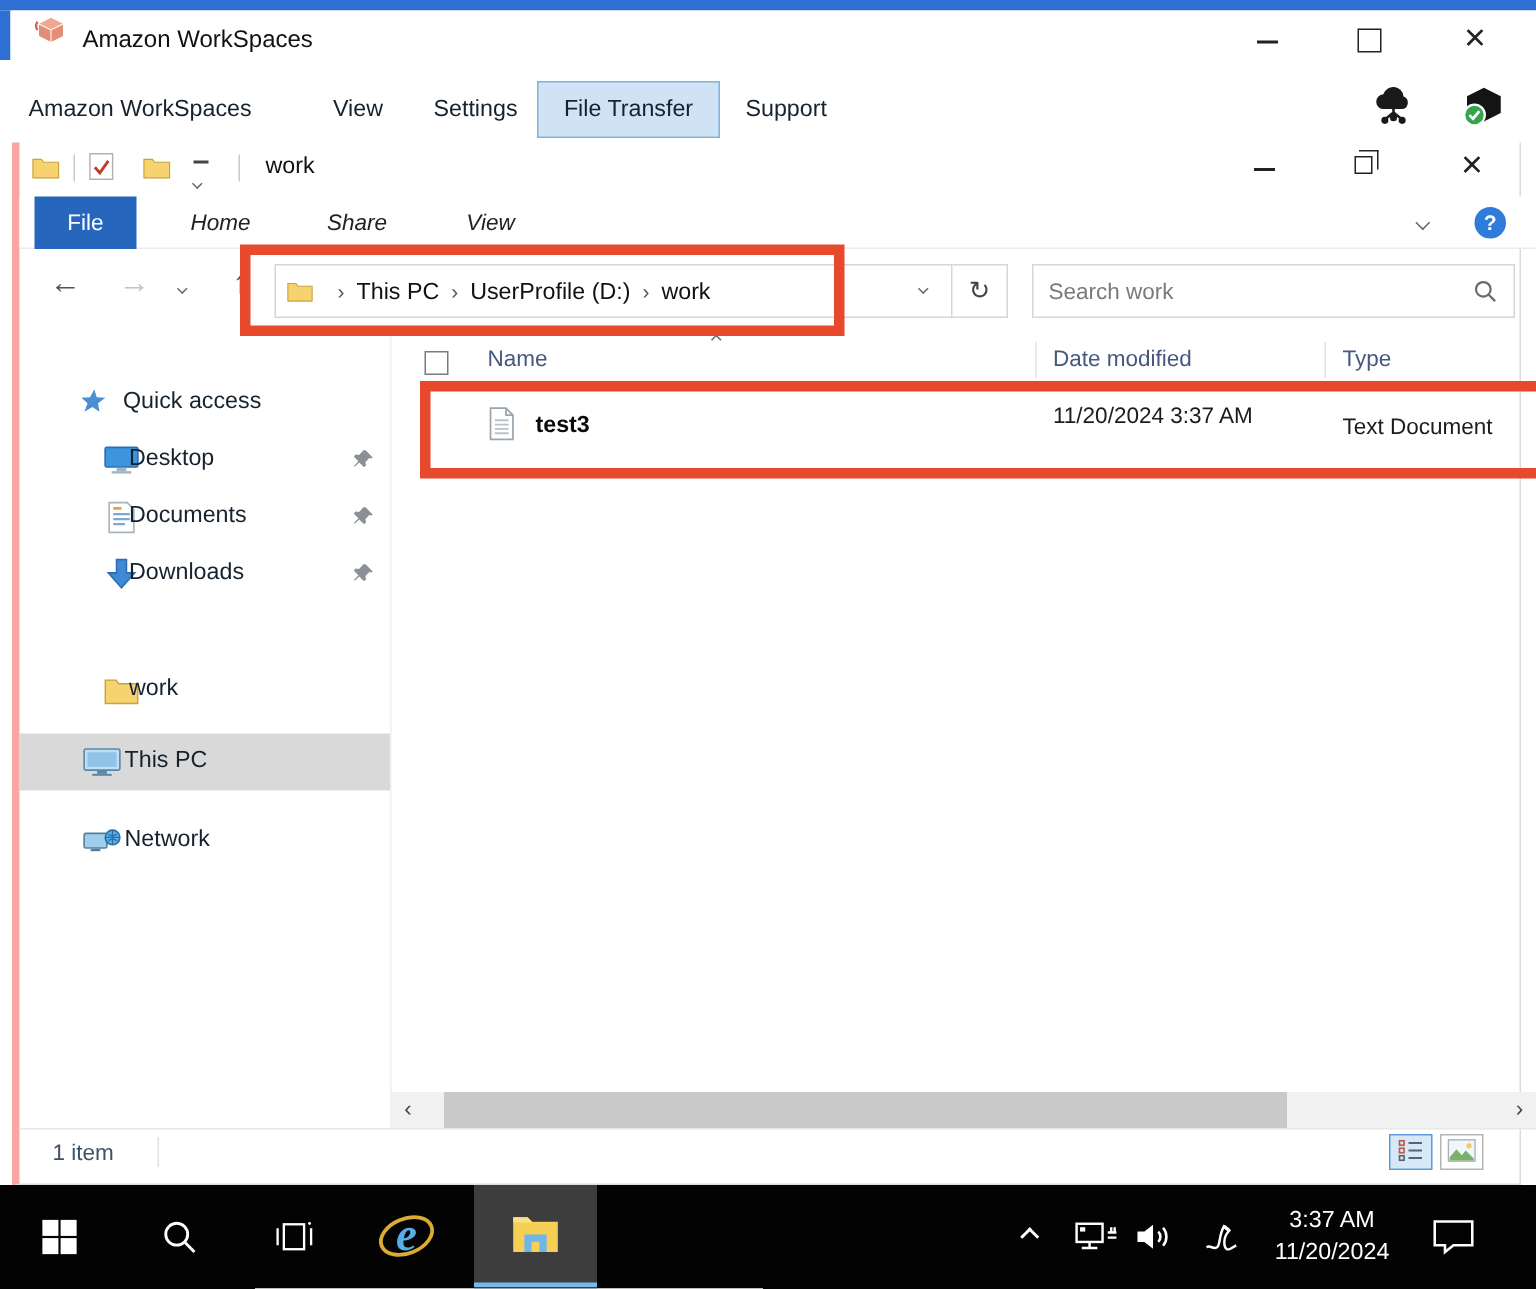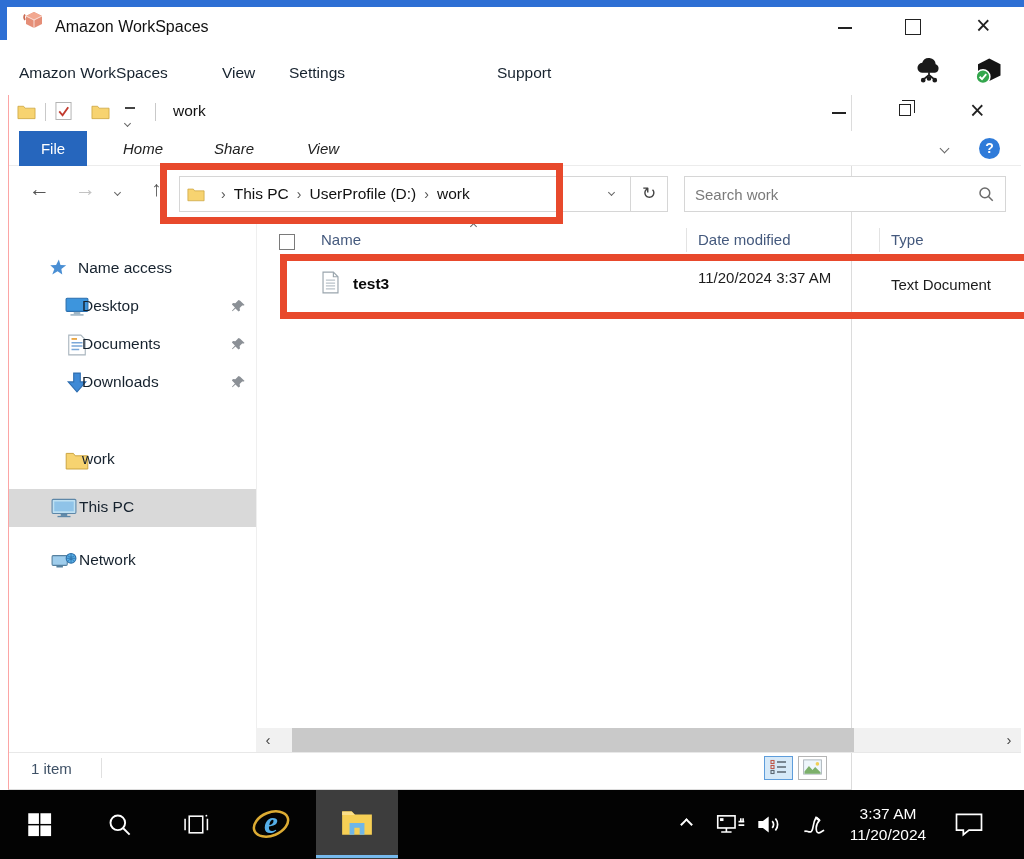--- a/index.html
+++ b/index.html
@@ -22,22 +22,22 @@
 
   .ws-menubar { left:7px; top:50px; width:1017px; height:45px; background:#fff; }
   .menu-item { position:absolute; top:8px; height:30px; line-height:30px; font-size:15.5px; color:#16222e; padding:0 4px; }
   .mi-0 { left:8px; }  .mi-1 { left:211px; } .mi-2 { left:278px; }
   .mi-3 { left:351px; width:122px; text-align:center; background:#cfe3f5; border:1.6px solid #7fb2de; top:4px; height:38px; line-height:35px; }
   .mi-4 { left:486px; }
   .menu-cloud { left:907px; top:6px; width:30px; height:30px; }
   .menu-status { left:966px; top:6px; width:30px; height:30px; }
 
   
-  #explorer { left:8px; top:95px; width:844px; height:695px; background:#fff;
-    border-left:1px solid #fca5a5; border-right:1px solid #dcdcdc; border-bottom:1px solid #dcdcdc; }
+  #explorer { left:8px; top:95px; width:1006px; height:695px; background:#fff;
+    border-left:5px solid #fca5a5; border-right:1px solid #dcdcdc; border-bottom:1px solid #dcdcdc; }
   #explorer .abs { position:absolute; }
   .qat-icon { top:8px; width:19px; height:17px; }
   .qi-1 { left:8px; } .qi-2 { left:82px; }
   .qat-check { left:46px; top:6px; width:17px; height:20px; }
   .qat-sep { top:8px; width:1px; height:18px; background:#c9c9c9; }
   .qs-1 { left:36px; } .qs-2 { left:146px; }
   .qat-drop { left:116px; top:12px; width:12px; }
   .qat-drop .bar { display:block; width:10px; height:1.6px; background:#444; margin-bottom:3px; }
   .exp-title { left:164px; top:7px; font-size:15.5px; color:#111; }
   .exp-min { left:823px; top:17px; }
@@ -151,20 +151,21 @@
     <span class="abs ws-title">Amazon WorkSpaces</span>
     <span class="abs ctl-min ws-min"></span>
     <span class="abs ws-max"></span>
     <span class="abs close-x ws-close">×</span>
   </div>
 
   <div class="abs ws-menubar">
     <span class="menu-item mi-0">Amazon WorkSpaces</span>
     <span class="menu-item mi-1">View</span>
     <span class="menu-item mi-2">Settings</span>
+    <span class="menu-item mi-3">File Transfer</span>
     <span class="menu-item mi-4">Support</span>
     <svg class="abs menu-cloud" viewBox="0 0 26 24">
       <path d="M7.5 13.5a4.3 4.3 0 01-.4-8.6 6 6 0 0111.7 1.3 3.8 3.8 0 01-.6 7.3z" fill="#1a1a1a"></path>
       <g stroke="#1a1a1a" stroke-width="1.5" fill="#1a1a1a">
         <path d="M13 13v4M13 15.5L8 19.5M13 15.5l5 4" fill="none"></path>
         <circle cx="8" cy="20" r="1.3"></circle>
           <circle cx="13" cy="18.5" r="1.3"></circle>
           <circle cx="18" cy="20" r="1.3"></circle>
       </g>
     </svg>
@@ -225,21 +226,21 @@
       <circle cx="10.5" cy="10.5" r="6.5"></circle>
         <path d="M15.3 15.3L21 21"></path>
     </svg>
 
     <span class="abs side-divider"></span>
 
     <div class="side-item si-0 ind-0">
       <svg class="ico" viewBox="0 0 20 20">
         <path d="M10 1.5l2.2 5.4 5.8.3-4.5 3.7 1.5 5.6-5-3.2-5 3.2 1.5-5.6L2 7.2l5.8-.3z" fill="#4a8fd4" transform="skewX(-6)"></path>
       </svg>
-      <span class="lbl">Name access</span>
+      <span class="lbl">Quick access</span>
     </div>
     <div class="side-item si-1 ind-1">
       <svg class="ico" viewBox="0 0 22 18">
         <rect x="1" y="1" width="20" height="12" rx="1" fill="#3d95dd" stroke="#2b6fae"></rect>
         <rect x="8" y="13.5" width="6" height="2" fill="#9fb6c6"></rect>
           <rect x="5" y="15.5" width="12" height="1.5" fill="#9fb6c6"></rect>
       </svg>
       <span class="lbl">Desktop</span>
       <svg class="pin" viewBox="0 0 16 16">
         <path d="M9.5 1.5l5 5-1.8.6-.5-.5-3 3 .4 2.6-1.6 1-3.2-3.2L1.6 13 1 12.4 4.2 9 1 5.8l1-1.6 2.6.4 3-3-.5-.5z" fill="#8b9096"></path>

